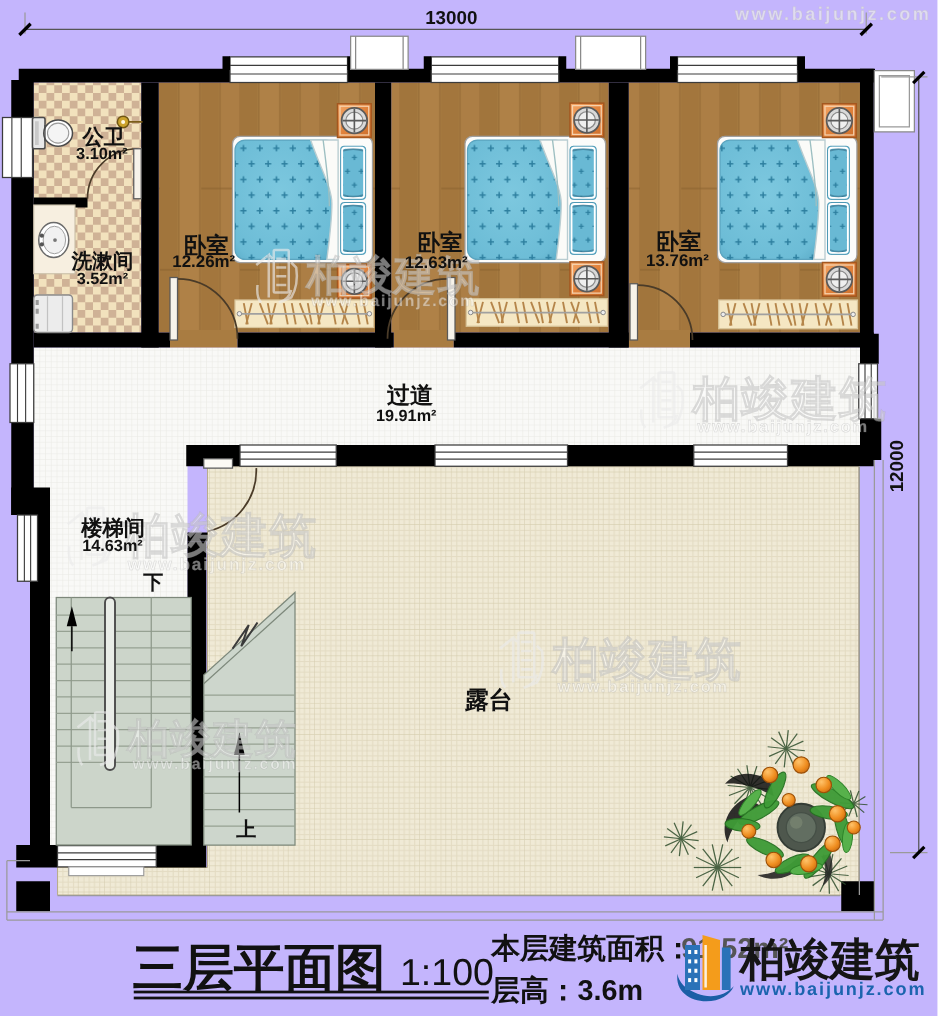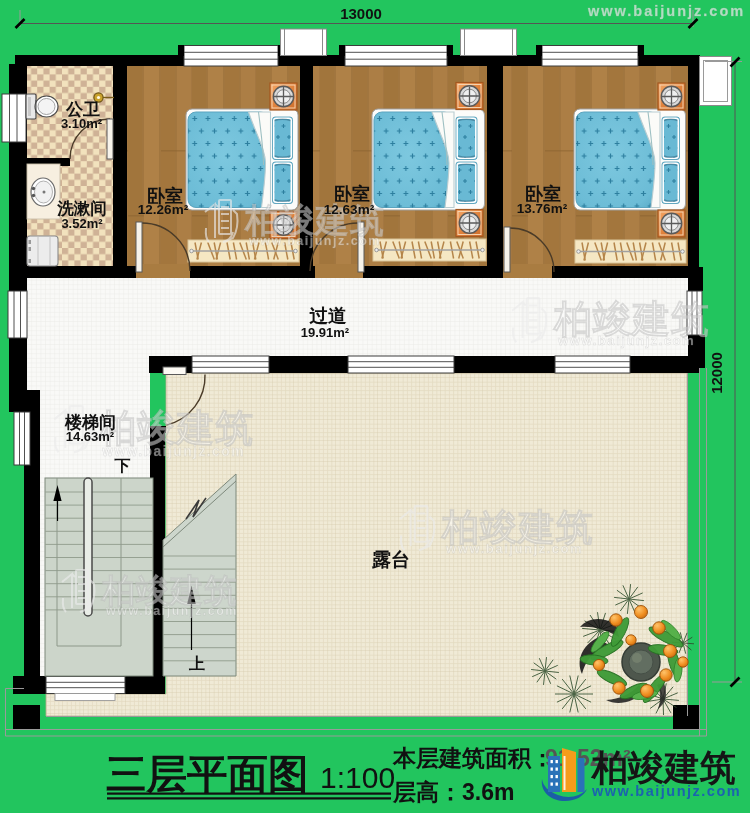--- a/index.html
+++ b/index.html
@@ -1,21 +1,21 @@
 <!DOCTYPE html>
 <html><head>
 <meta charset="utf-8">
 <style>
 html,body{margin:0;padding:0;background:#fff;}
 *{font-family:"Liberation Sans",sans-serif;}
 text{font-family:"Liberation Sans",sans-serif;}
 </style>
 </head>
 <body>
-<div style="position:relative;width:750px;height:813px;background:#22c55e;overflow:hidden">
+<div style="position:relative;width:750px;height:813px;background:#c4b5fd;overflow:hidden">
 <svg width="750" height="813" viewBox="0 0 750 813" xmlns="http://www.w3.org/2000/svg">
 <defs>
 <pattern id="checkP" width="12.4" height="12.4" patternUnits="userSpaceOnUse">
   <rect width="12.4" height="12.4" fill="#f2e2bd"></rect>
   <rect x="0" y="0" width="6.2" height="6.2" fill="#cfb296"></rect>
   <rect x="6.2" y="6.2" width="6.2" height="6.2" fill="#cfb296"></rect>
 </pattern>
 <pattern id="woodP" width="64" height="260" patternUnits="userSpaceOnUse">
   <rect width="64" height="260" fill="#a87c42"></rect>
   <rect x="0" width="14" height="260" fill="#a1753c"></rect>

